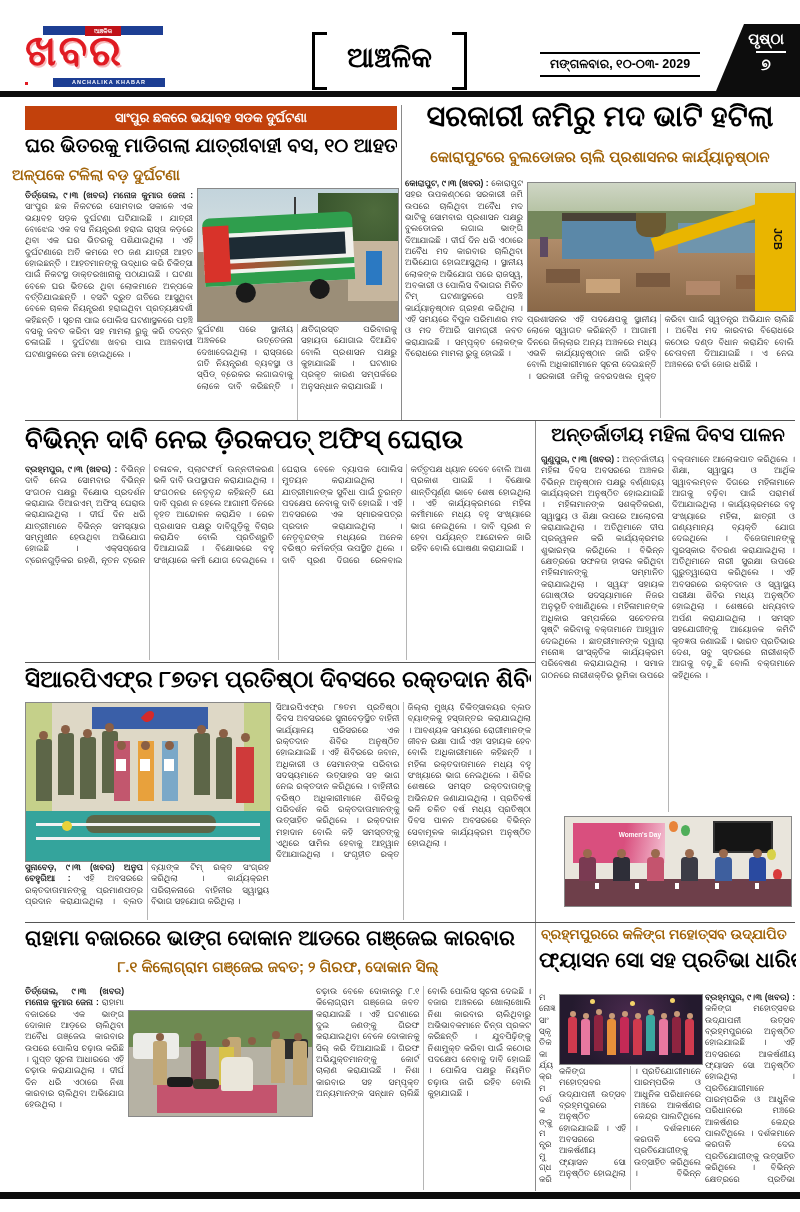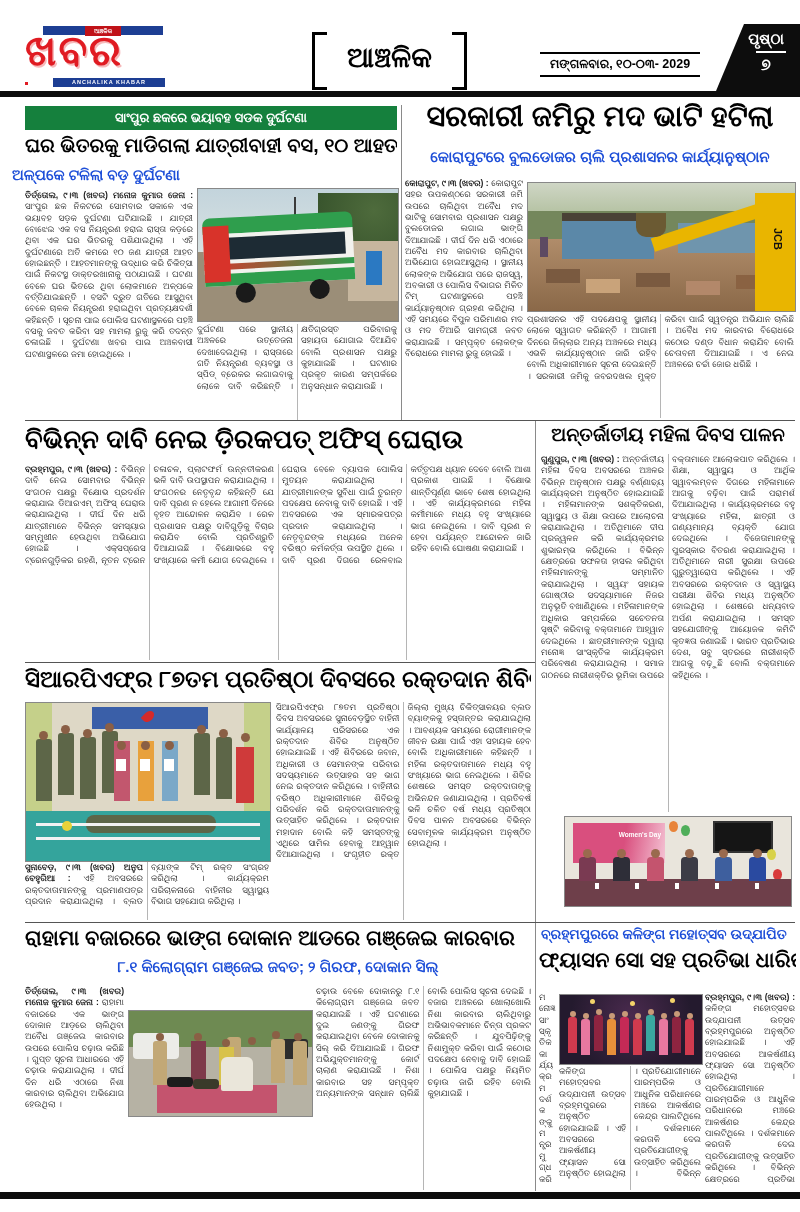--- a/index.html
+++ b/index.html
@@ -1,22 +1,22 @@
 <!DOCTYPE html>
 <html><head>
 <meta charset="utf-8">
 <style>
   html,body{margin:0;padding:0;background:#fff;}
   .page{position:relative;width:800px;height:1212px;background:#fff;overflow:hidden;
         font-family:"Liberation Sans",sans-serif;color:#111;}
   .abs{position:absolute;}
-  .kicker{background:#15803d;color:#fff;font-weight:700;text-align:center;
+  .kicker{background:#c2410c;color:#fff;font-weight:700;text-align:center;
           display:flex;align-items:center;justify-content:center;}
   .hl{font-weight:700;color:#000;white-space:nowrap;overflow:hidden;}
-  .sub{font-weight:700;color:#1d4ed8;overflow:hidden;}
+  .sub{font-weight:700;color:#a16207;overflow:hidden;}
   .txt{font-size:8.6px;line-height:1.32;text-align:justify;color:#1c1c1c;
        overflow:hidden;word-break:break-word;column-gap:8px;column-rule:1px solid #b5b5b5;}
   .by{font-weight:700;}
   .c1{column-count:1}.c2{column-count:2}.c4{column-count:4}
   .rule-h{background:#555;height:1px;}
   .rule-v{background:#8a8a8a;width:1px;}
   .bar{background:#0d0d0d;}
   .photo{overflow:hidden;border:1px solid #888;background:#cfcabe;}
   .ph{position:absolute;}
 </style>

